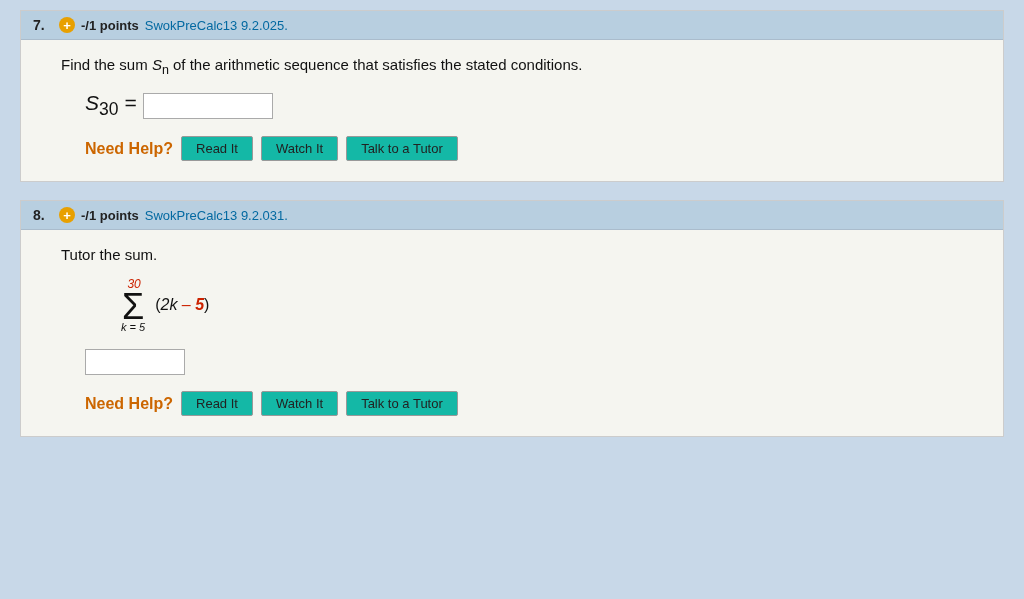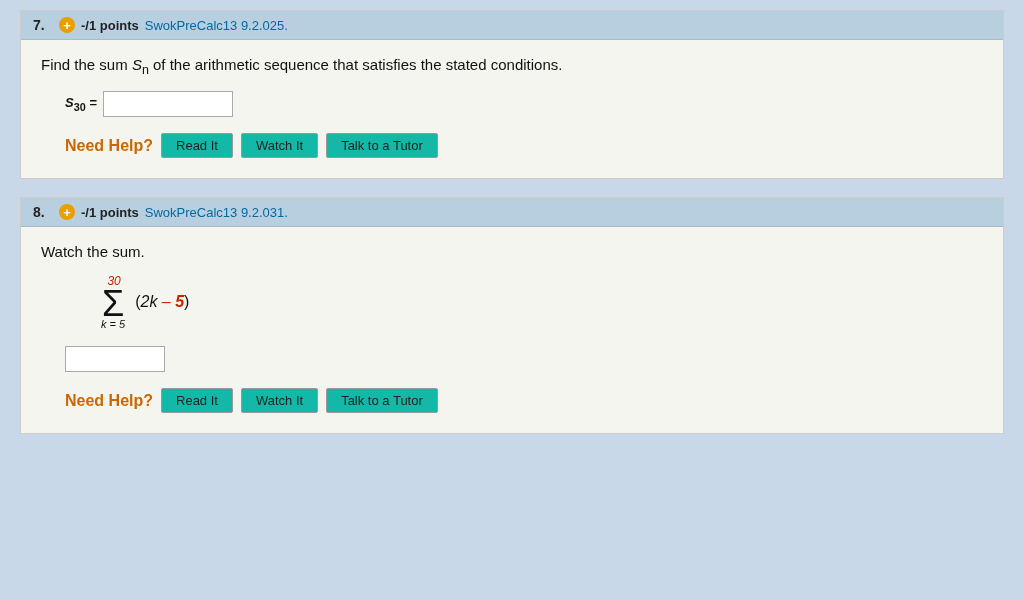--- a/index.html
+++ b/index.html
@@ -61,21 +61,21 @@
       font-size: 13px;
       color: #222;
     }
 
     .problem-id {
       font-size: 13px;
       color: #0369a1;
     }
 
     .question-body {
-      padding: 16px 24px 20px 20px;
+      padding: 16px 24px 20px 40px;
       background: #f5f5f0;
     }
 
     .question-text {
       font-size: 15px;
       color: #111;
       margin-bottom: 14px;
     }
 
     .math-line {
@@ -92,24 +92,23 @@
 
     .answer-row {
       display: flex;
       align-items: center;
       gap: 6px;
       margin-bottom: 16px;
       margin-left: 24px;
     }
 
     .answer-label {
-      font-size: 13px;
-      font-style: italic;
-      color: #111;
-      font-weight: bold;
+      font-size: 21px;
+      font-style: italic;
+      color: #111;
     }
 
     .answer-input {
       width: 130px;
       height: 26px;
       border: 1px solid #aaa;
       background: white;
       font-size: 14px;
       padding: 2px 6px;
     }
@@ -254,21 +253,21 @@
   </div>
 
   <div class="question-block">
     <div class="question-header">
       <span class="question-number">8.</span>
       <span class="plus-icon">+</span>
       <span class="points-label">-/1 points</span>
       <span class="problem-id">SwokPreCalc13 9.2.031.</span>
     </div>
     <div class="question-body">
-      <div class="question-text">Watch the sum.</div>
+      <div class="question-text">Tutor the sum.</div>
 
       <div class="summation-block">
         <div class="sigma-container">
           <div class="sigma-wrapper">
             <span class="sigma-upper">30</span>
             <span class="sigma-symbol">Σ</span>
             <span class="sigma-lower">k = 5</span>
           </div>
           <span class="sigma-expression">
             <span class="expr-paren">(</span><span class="expr-k">2<em>k</em></span><span class="expr-minus-red"> – </span><span class="expr-five-red"><strong>5</strong></span><span class="expr-paren">)</span>

